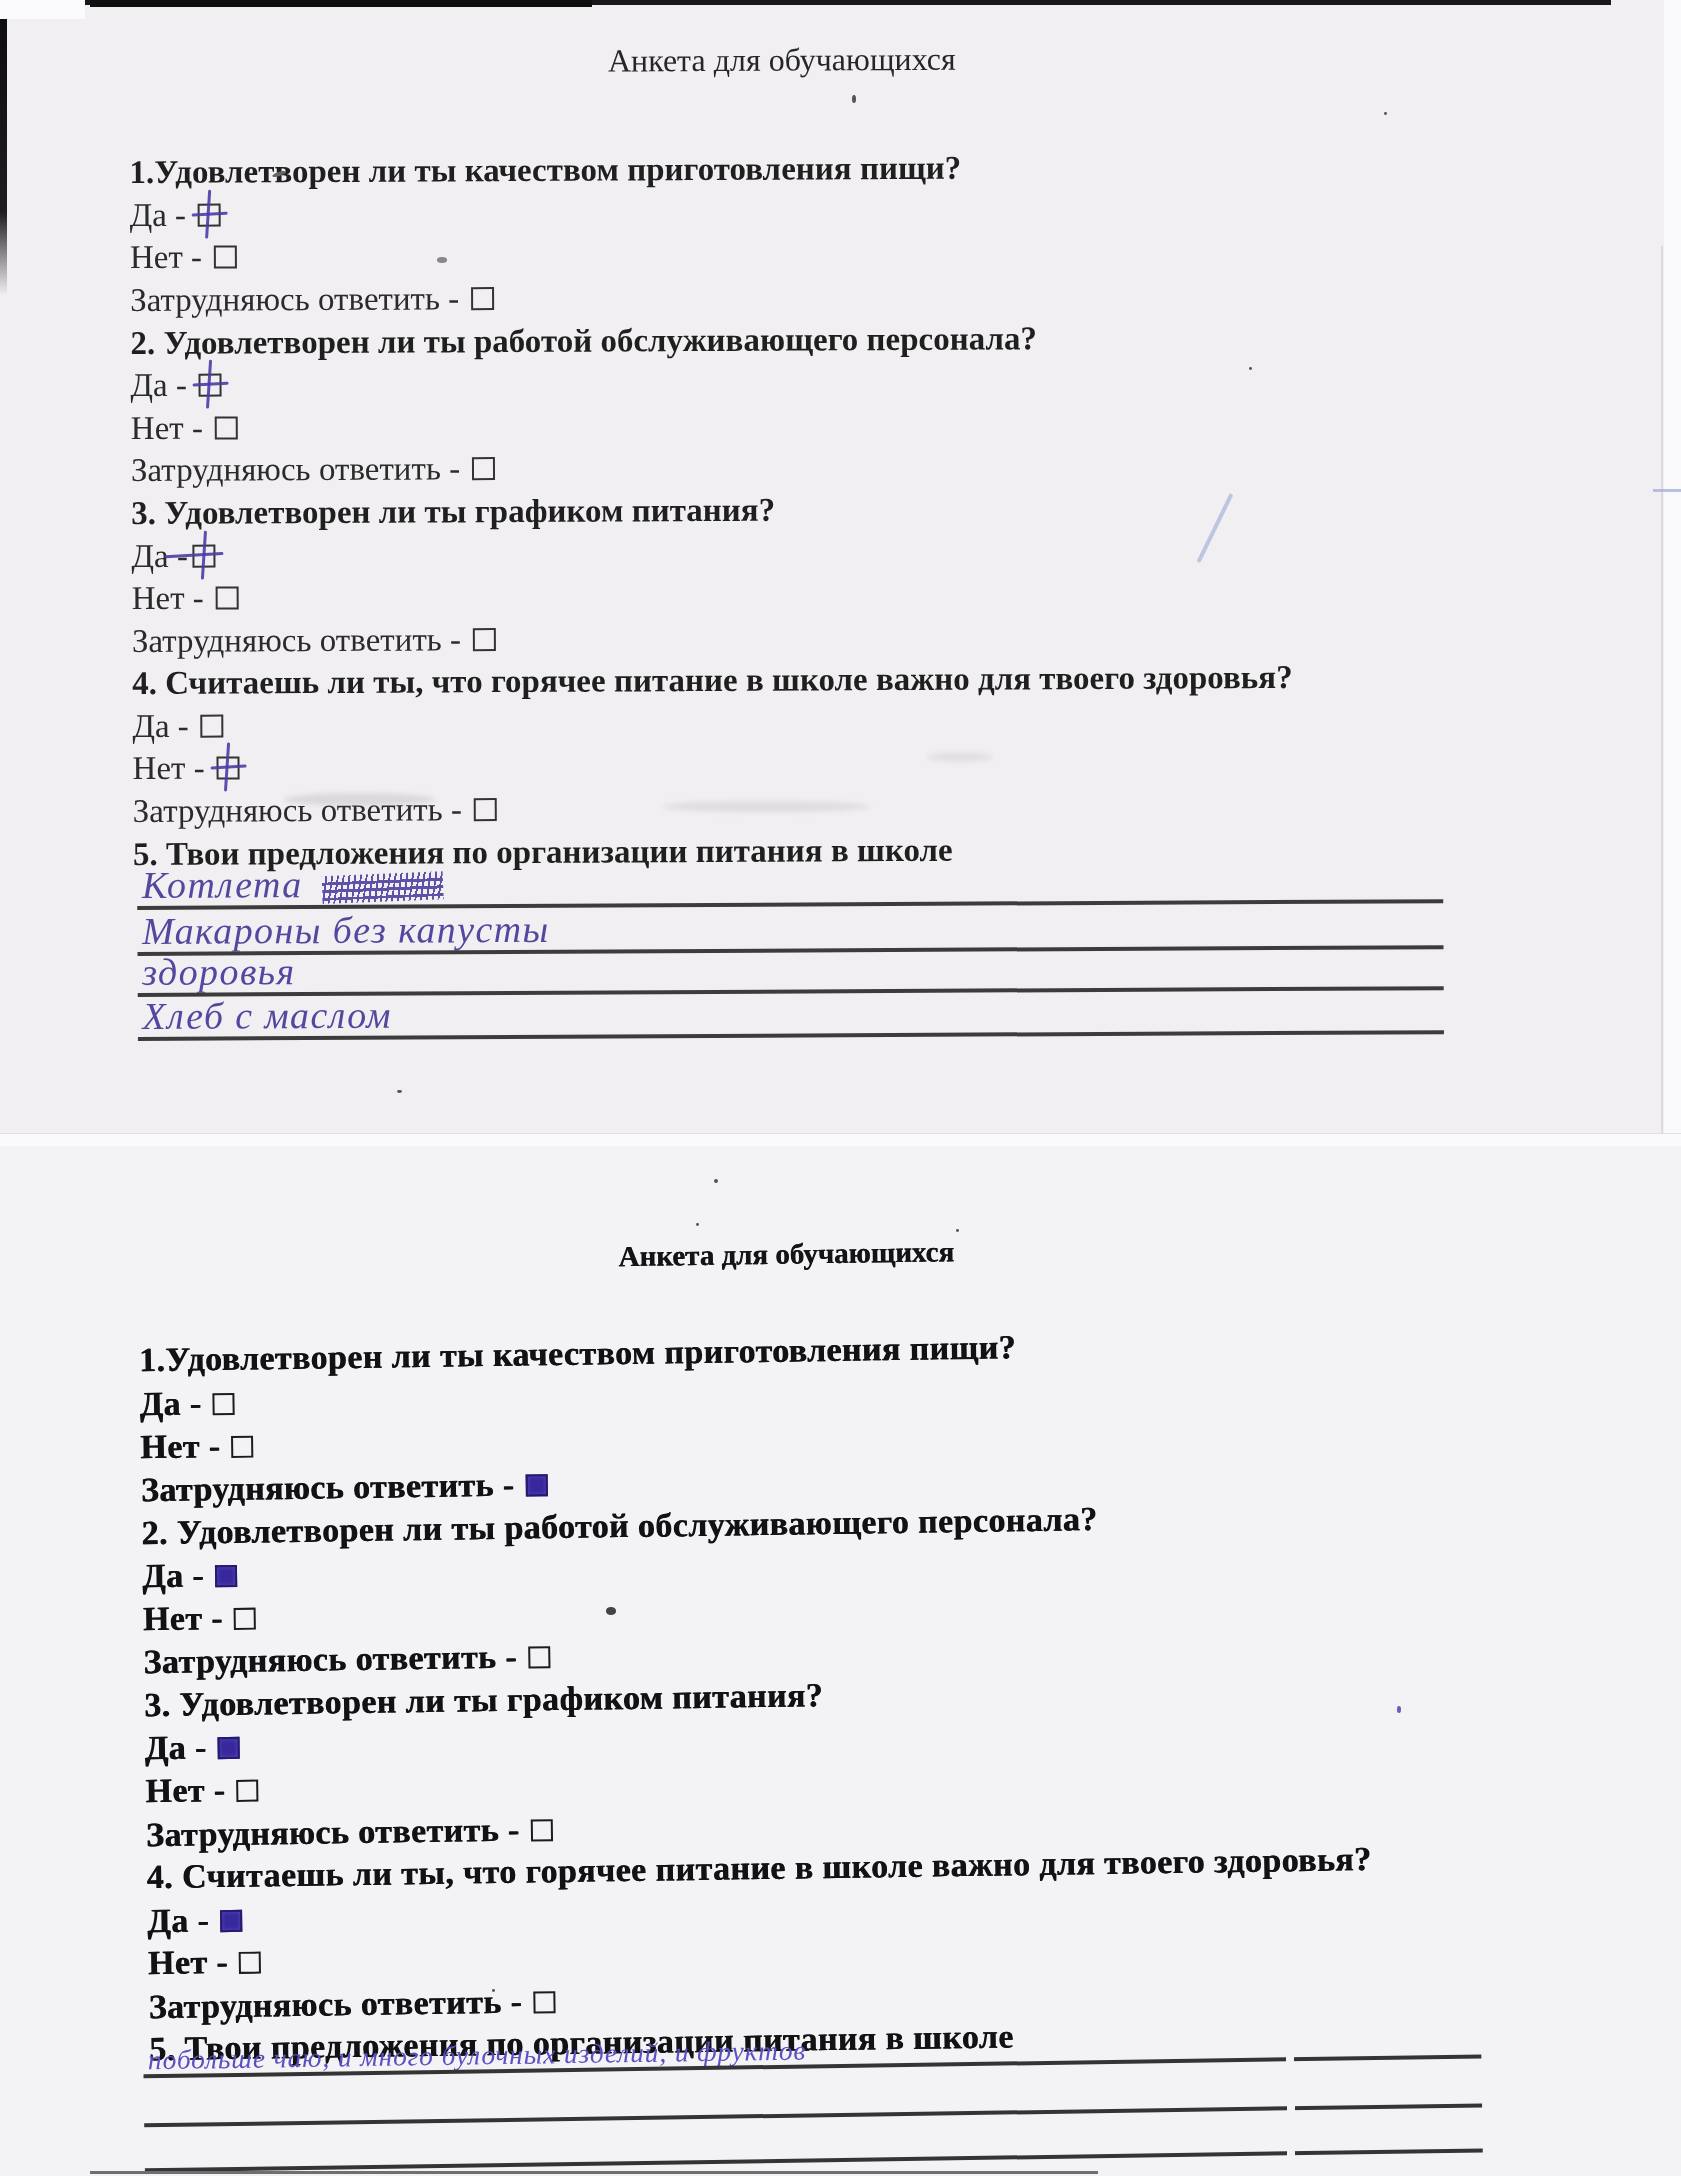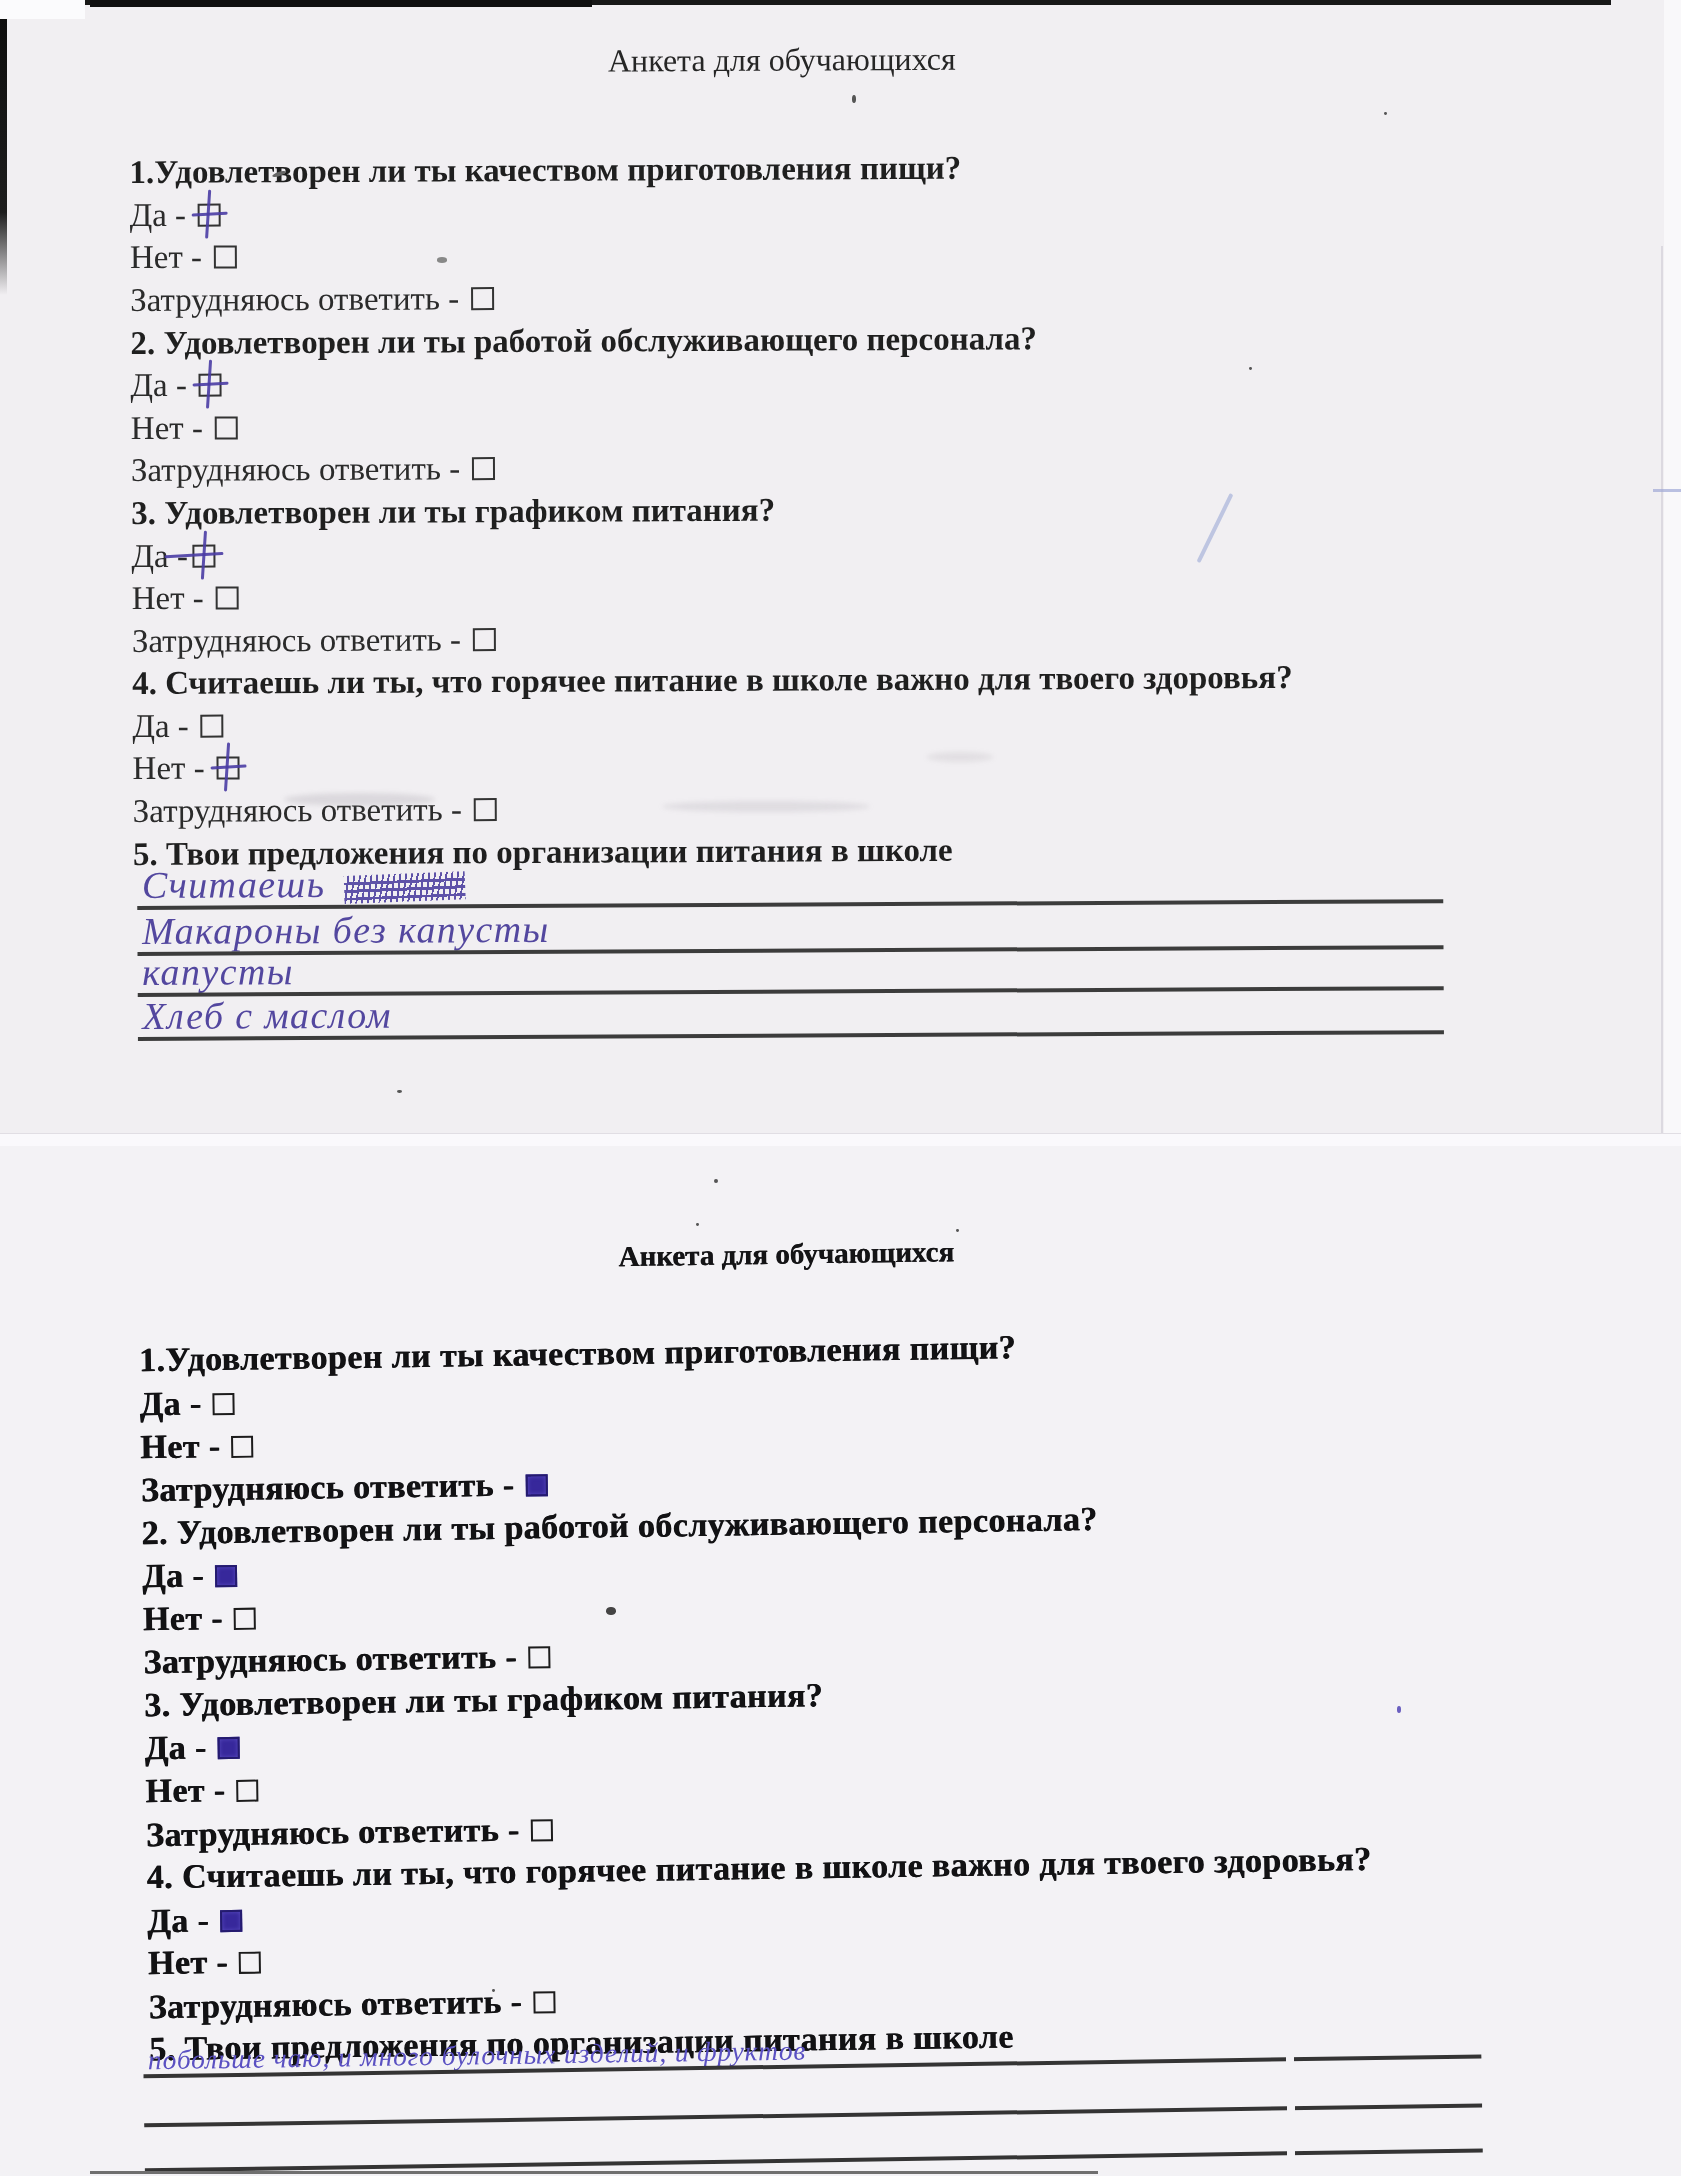--- a/index.html
+++ b/index.html
@@ -100,29 +100,29 @@
     <div class="r opt" style="top:623px"><span>Затрудняюсь ответить -</span><span class="cbox"></span></div>
 
     <div class="r q" style="top:665px">4. Считаешь ли ты, что горячее питание в школе важно для твоего здоровья?</div>
     <div class="r opt" style="top:708px"><span>Да -</span><span class="cbox"></span></div>
     <div class="r opt" style="top:750px"><span>Нет -</span><span class="cbox checked pen-cross"></span></div>
     <div class="r opt" style="top:793px"><span>Затрудняюсь ответить -</span><span class="cbox"></span></div>
 
     <div class="r q" style="top:836px">5. Твои предложения по организации питания в школе</div>
 
     <div class="hwrow" style="top:857px;height:53px">
-      <span class="hwtext"><span>Считаешь</span><span class="scribble"></span></span>
+      <span class="hwtext"><span>Котлета</span><span class="scribble"></span></span>
       <span class="hwline"></span>
     </div>
     <div class="hwrow" style="top:903px;height:53px">
       <span class="hwtext">Макароны без капусты</span>
       <span class="hwline"></span>
     </div>
     <div class="hwrow" style="top:944px;height:53px">
-      <span class="hwtext">капусты</span>
+      <span class="hwtext">здоровья</span>
       <span class="hwline"></span>
     </div>
     <div class="hwrow" style="top:988px;height:53px">
       <span class="hwtext">Хлеб с маслом</span>
       <span class="hwline"></span>
     </div>
   </div>
 </section>
 
 <section class="page p2">

